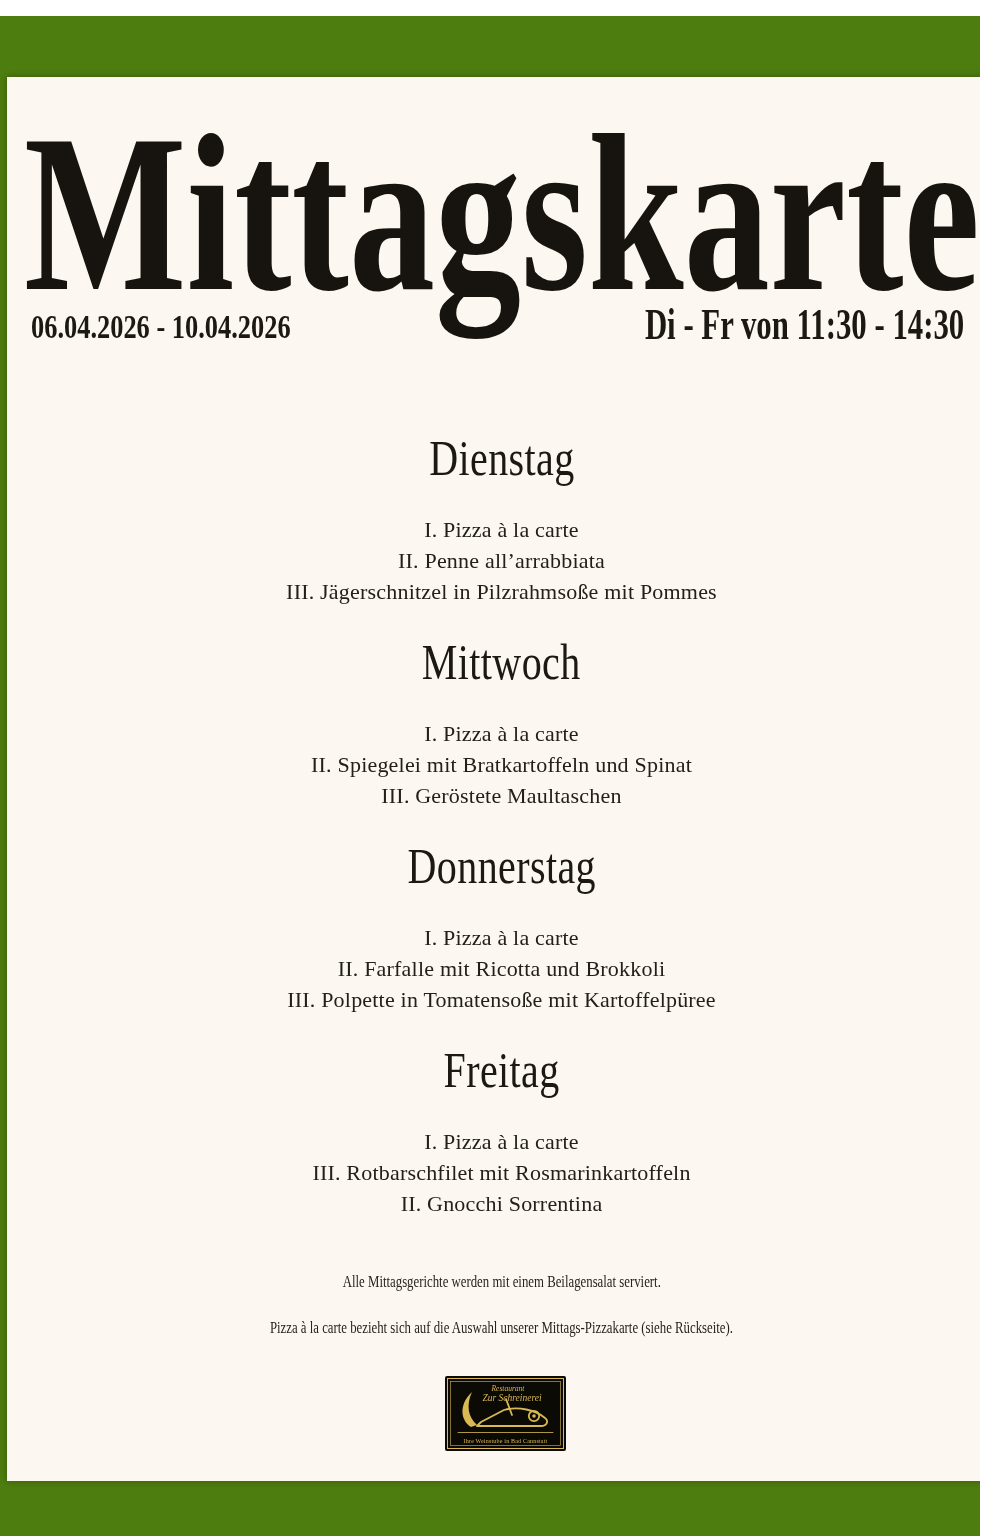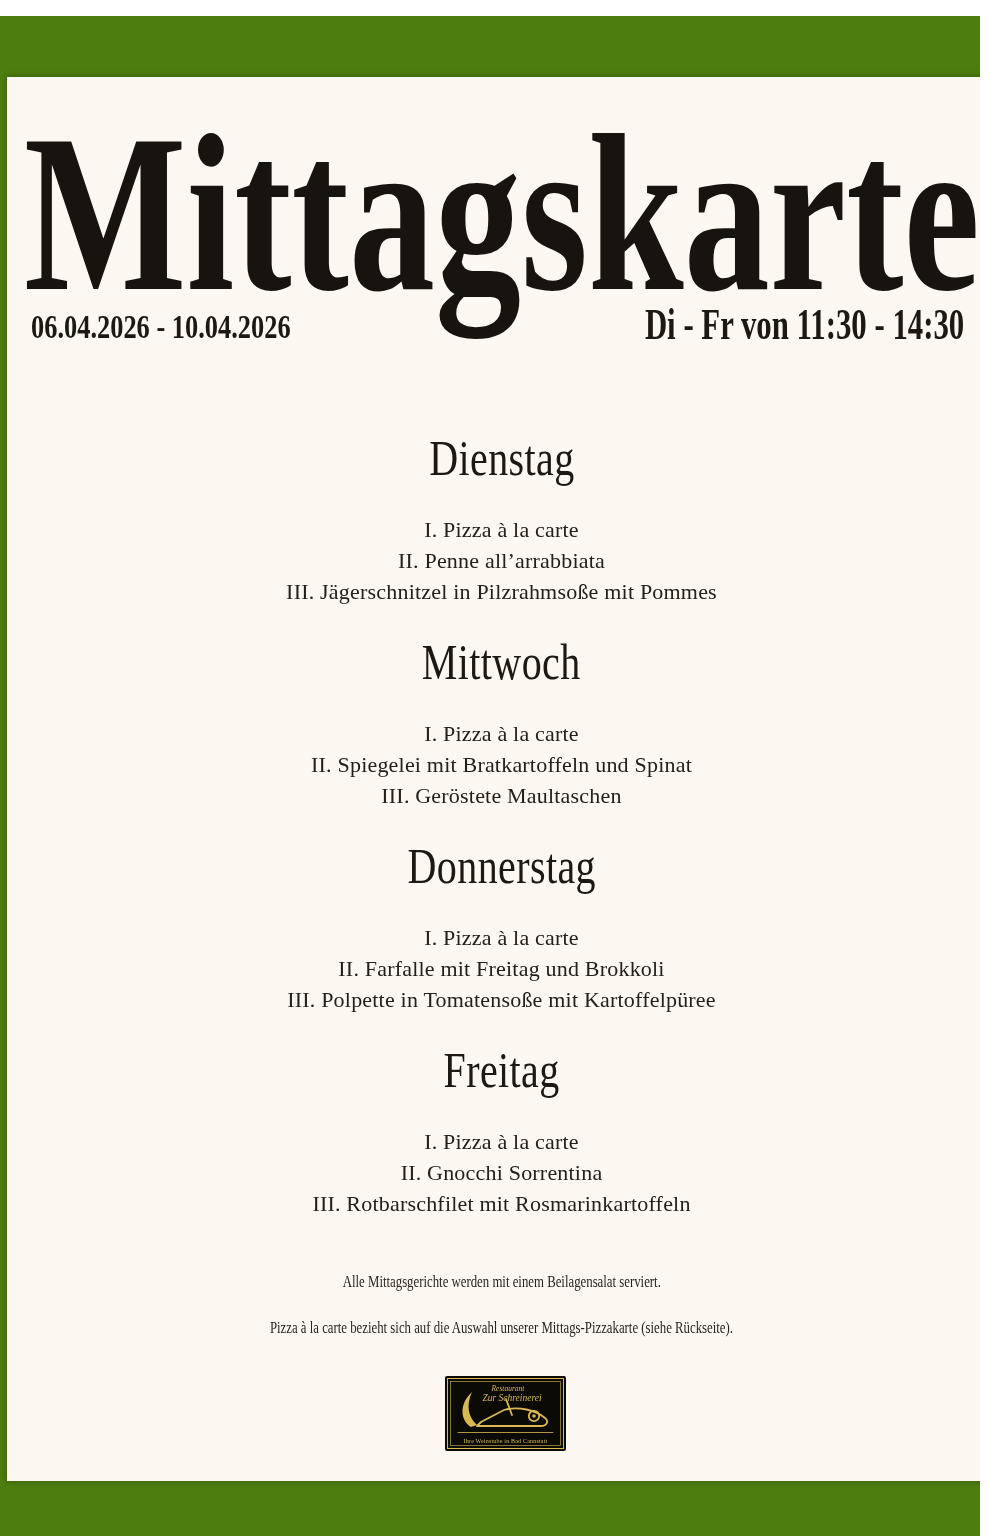--- a/index.html
+++ b/index.html
@@ -66,29 +66,29 @@
       <section class="day">
         <h2 class="day-name"><span class="sx">Mittwoch</span></h2>
         <p class="item">I. Pizza à la carte</p>
         <p class="item">II. Spiegelei mit Bratkartoffeln und Spinat</p>
         <p class="item">III. Geröstete Maultaschen</p>
       </section>
 
       <section class="day">
         <h2 class="day-name"><span class="sx">Donnerstag</span></h2>
         <p class="item">I. Pizza à la carte</p>
-        <p class="item">II. Farfalle mit Freitag und Brokkoli</p>
+        <p class="item">II. Farfalle mit Ricotta und Brokkoli</p>
         <p class="item">III. Polpette in Tomatensoße mit Kartoffelpüree</p>
       </section>
 
       <section class="day">
         <h2 class="day-name"><span class="sx">Freitag</span></h2>
         <p class="item">I. Pizza à la carte</p>
+        <p class="item">III. Rotbarschfilet mit Rosmarinkartoffeln</p>
         <p class="item">II. Gnocchi Sorrentina</p>
-        <p class="item">III. Rotbarschfilet mit Rosmarinkartoffeln</p>
       </section>
 
     </div>
 
     <div class="notes">
       <p class="note"><span class="cond-n">Alle Mittagsgerichte werden mit einem Beilagensalat serviert.</span></p>
       <p class="note note2"><span class="cond-n">Pizza à la carte bezieht sich auf die Auswahl unserer Mittags-Pizzakarte (siehe Rückseite).</span></p>
     </div>
 
     <svg class="logo" viewBox="0 0 123 77">

